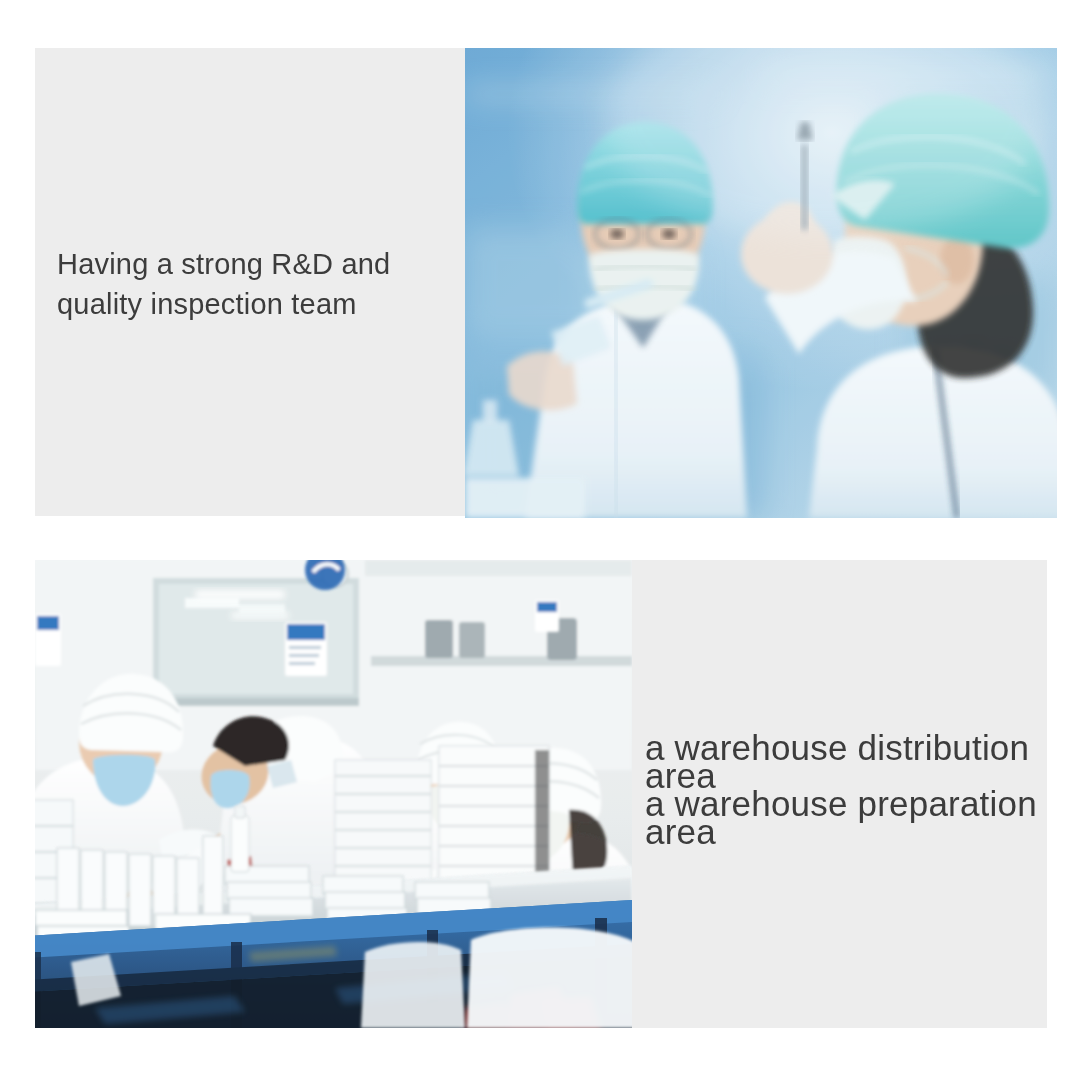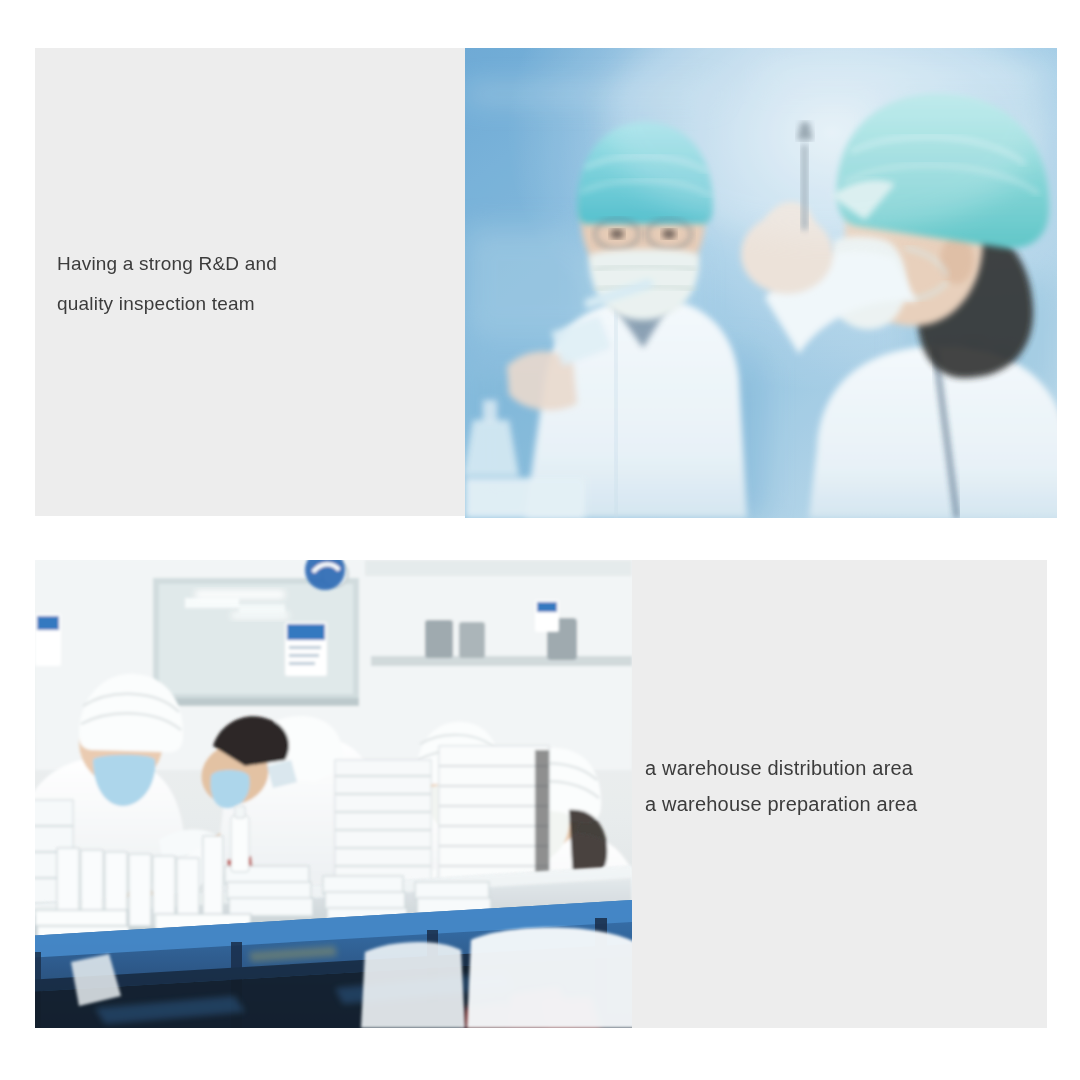--- a/index.html
+++ b/index.html
@@ -12,38 +12,38 @@
   .page { position:relative; width:1080px; height:1080px; background:#ffffff; }
 
   
   .block-top { position:absolute; left:35px; top:48px; width:1022px; height:470px; }
   .panel-top-bg {
     position:absolute; left:0; top:0; width:560px; height:468px;
     background:#ededed;
   }
   .caption-top {
     position:absolute; left:22px; top:196px; width:420px;
-    color:#3c3c3c; font-size:19px; line-height:40px; font-weight:300;
+    color:#3c3c3c; font-size:29px; line-height:40px; font-weight:300;
     letter-spacing:0.2px; white-space:pre-line;
   }
 
   .photo-top {
     position:absolute; left:430px; top:0; width:592px; height:470px;
     overflow:hidden; background:#7fb4d8;
   }
 
   
   .block-bottom { position:absolute; left:35px; top:560px; width:1012px; height:468px; }
   .panel-bottom-bg {
     position:absolute; right:0; top:0; width:480px; height:468px;
     background:#ededed;
   }
   .caption-bottom {
-    position:absolute; left:610px; top:190px; width:400px;
-    color:#3c3c3c; font-size:20px; line-height:36px; font-weight:300;
+    position:absolute; left:610px; top:174px; width:400px;
+    color:#3c3c3c; font-size:35px; line-height:28px; font-weight:300;
     letter-spacing:0.2px; white-space:pre-line;
   }
   .photo-bottom {
     position:absolute; left:0; top:0; width:597px; height:468px;
     overflow:hidden; background:#dfe4e6;
   }
 
   .ph { position:absolute; inset:0; }
   .ph svg { display:block; width:100%; height:100%; }
 </style>

